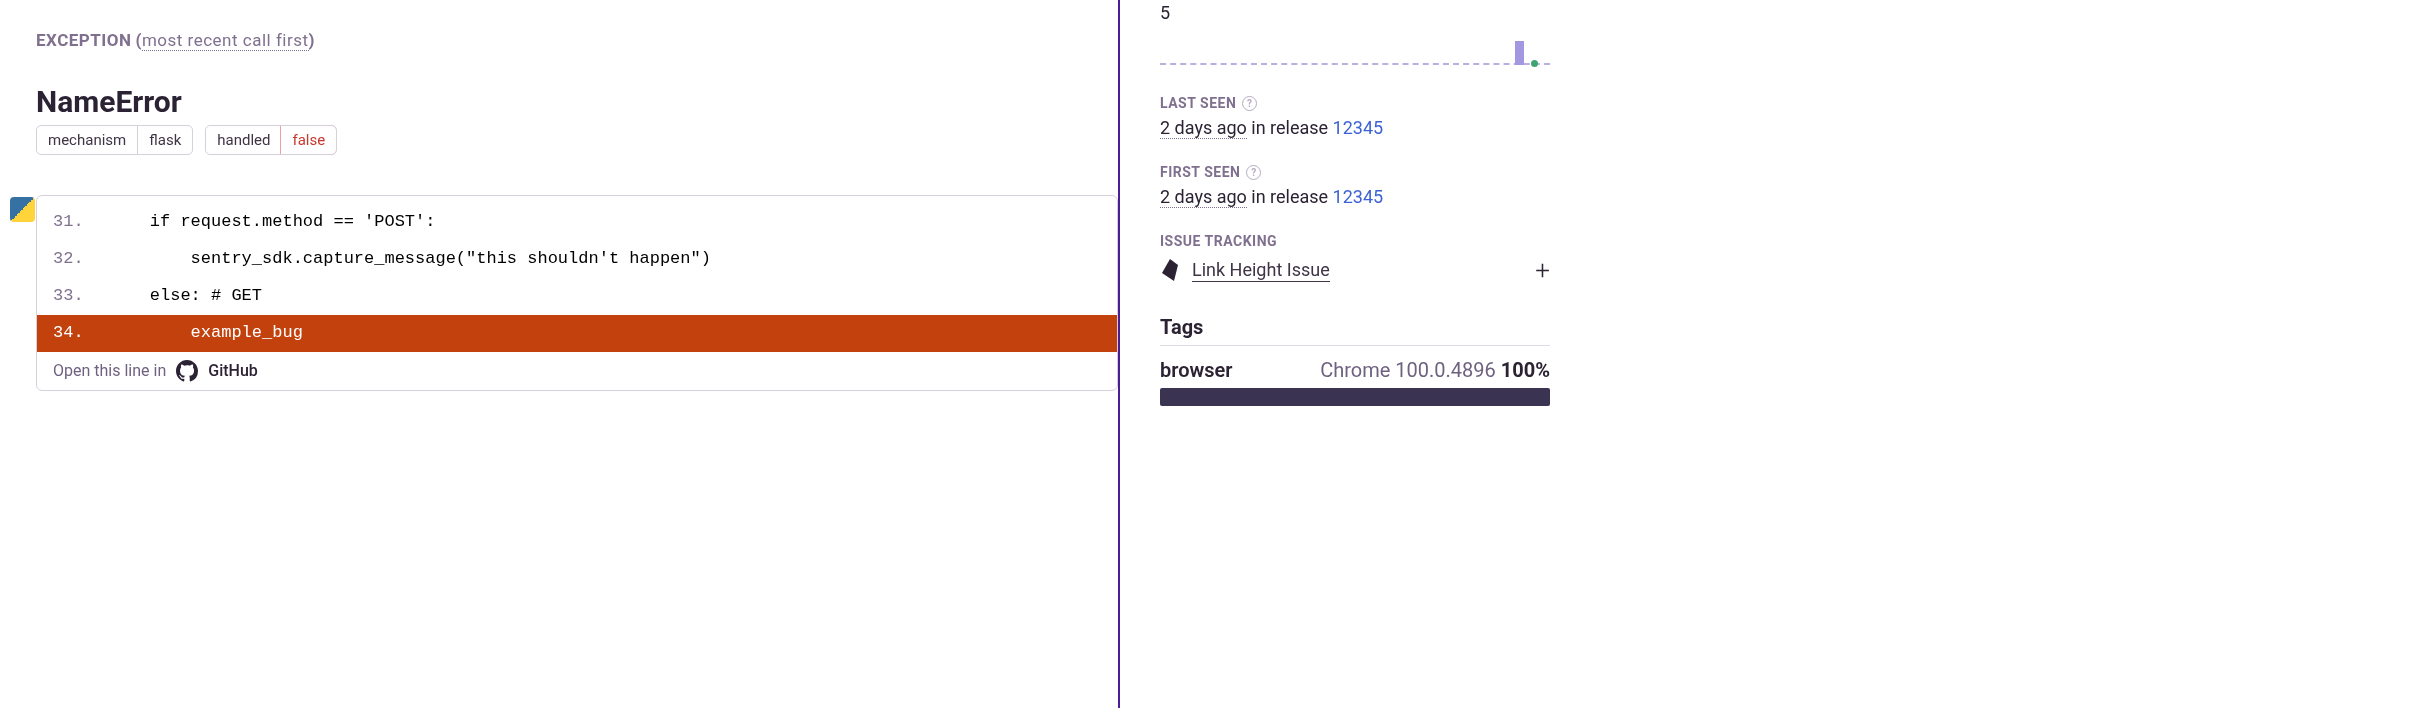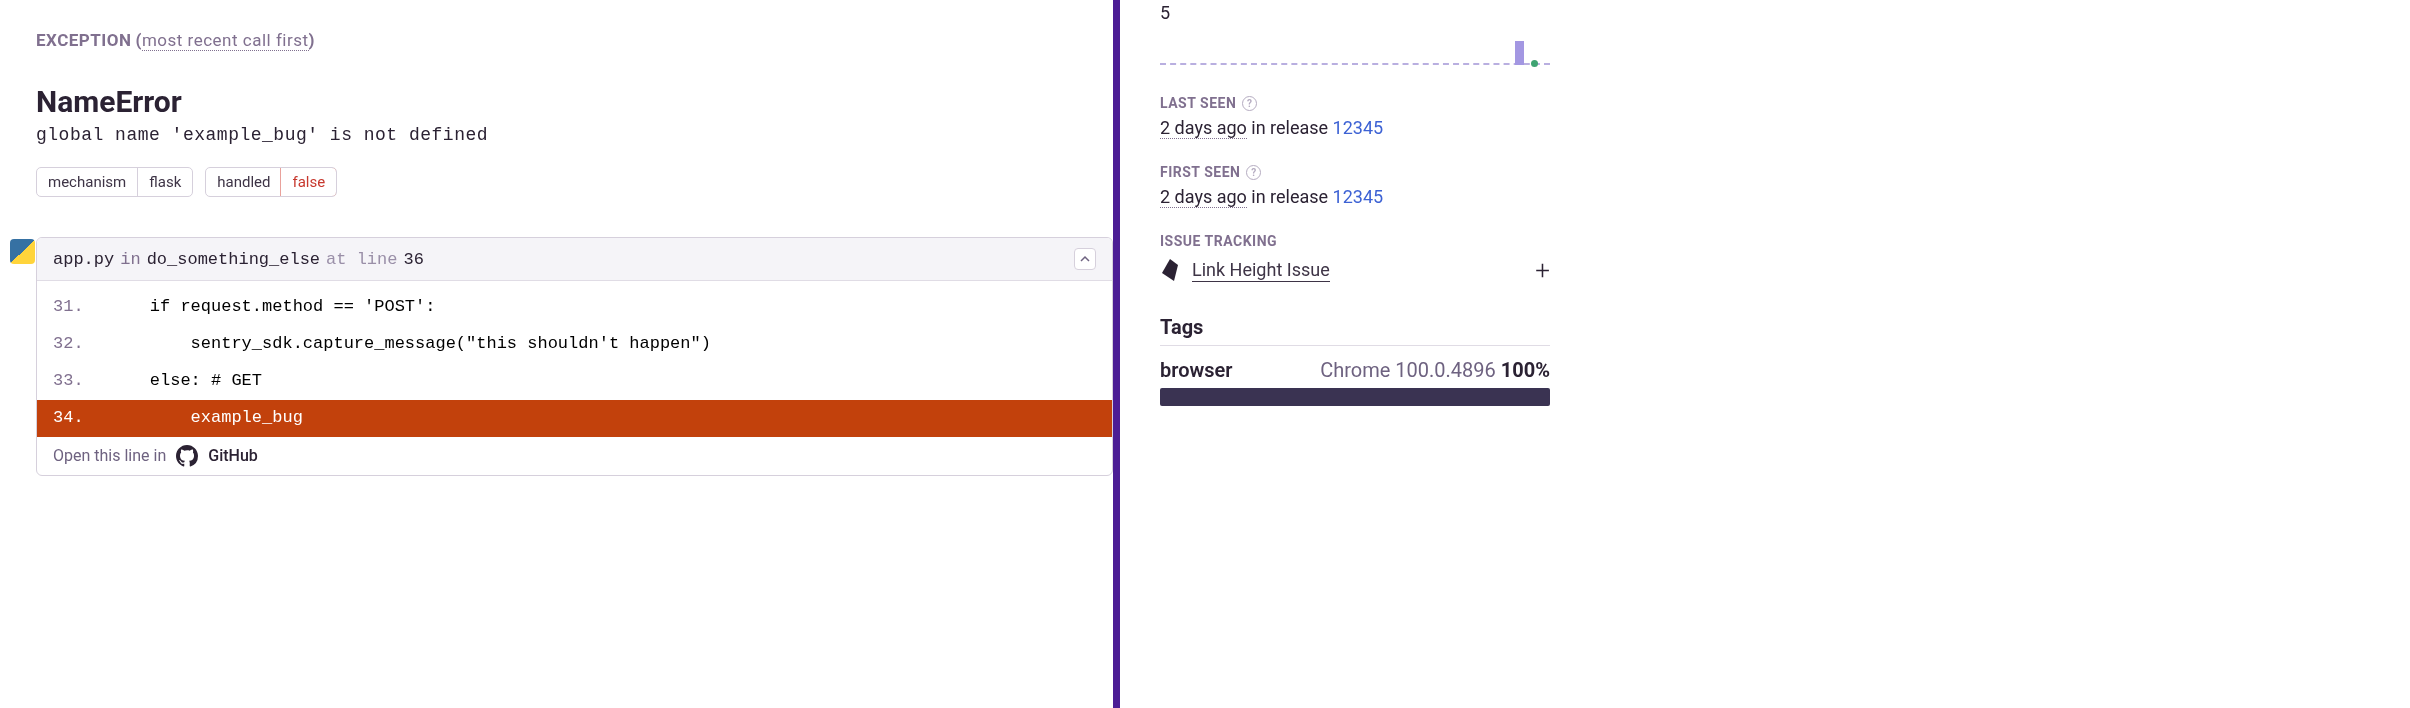--- a/index.html
+++ b/index.html
@@ -15,21 +15,21 @@
   }
   .mono { font-family: "SFMono-Regular", Consolas, "Liberation Mono", Menlo, monospace; }
 
   .main {
     position: absolute;
     left: 0;
     top: 0;
     width: 1120px;
     height: 708px;
     padding: 30px 0 12px 36px;
-    border-right: 7px solid #4c1d95;
+    border-right: 2px solid #4c1d95;
   }
 
   .exc-header-row {
     display: flex;
     align-items: center;
     justify-content: space-between;
     margin-bottom: 34px;
     padding-right: 26px;
   }
   .exc-label {
@@ -275,48 +275,35 @@
 <div class="main">
 
   <div class="exc-header-row">
     <div>
       <span class="exc-label">EXCEPTION</span>
       <span class="exc-label"> (</span><span class="exc-label exc-order">most recent call first</span><span class="exc-label">)</span>
     </div>
   </div>
 
   <div class="err-name">NameError</div>
-  <div class="err-msg mono">global name 'example_bug' is not defined</div>
 
   <div class="tag-row">
     <div class="tag-pair">
       <span>mechanism</span>
       <span>flask</span>
     </div>
     <div class="tag-pair">
       <span>handled</span>
       <span class="val-false">false</span>
     </div>
   </div>
 
   <div style="position:relative;">
     <div class="lang-badge"></div>
     <div class="frame">
-      <div class="frame-header mono">
-        <span class="file">app.py</span>
-        <span class="in">in</span>
-        <span class="fn">do_something_else</span>
-        <span class="atline">at line</span>
-        <span class="lineno">36</span>
-        <div class="collapse-btn">
-          <svg viewBox="0 0 10 10">
-              <path d="M1 7 L5 3 L9 7" fill="none" stroke="#6e6280" stroke-width="1.5"></path>
-            </svg>
-        </div>
-      </div>
       <div class="code-lines mono" id="code-lines">
           <div class="code-line"><span class="ln">31.</span><span class="src">    if request.method == 'POST':</span></div>
           <div class="code-line"><span class="ln">32.</span><span class="src">        sentry_sdk.capture_message("this shouldn't happen")</span></div>
           <div class="code-line"><span class="ln">33.</span><span class="src">    else: # GET</span></div>
           <div class="code-line hl"><span class="ln">34.</span><span class="src">        example_bug</span></div>
         </div>
       <div class="open-line">
         <span>Open this line in</span>
         <svg class="gh-icon" viewBox="0 0 16 16">
             <path d="M8 0C3.58 0 0 3.58 0 8c0 3.54 2.29 6.53 5.47 7.59.4.07.55-.17.55-.38 0-.19-.01-.82-.01-1.49-2.01.37-2.53-.49-2.69-.94-.09-.23-.48-.94-.82-1.13-.28-.15-.68-.52-.01-.53.63-.01 1.08.58 1.23.82.72 1.21 1.87.87 2.33.66.07-.52.28-.87.51-1.07-1.78-.2-3.64-.89-3.64-3.95 0-.87.31-1.59.82-2.15-.08-.2-.36-1.02.08-2.12 0 0 .67-.21 2.2.82a7.5 7.5 0 0 1 2-.27c.68 0 1.36.09 2 .27 1.53-1.04 2.2-.82 2.2-.82.44 1.1.16 1.92.08 2.12.51.56.82 1.27.82 2.15 0 3.07-1.87 3.75-3.65 3.95.29.25.54.73.54 1.48 0 1.07-.01 1.93-.01 2.2 0 .21.15.46.55.38A8.013 8.013 0 0 0 16 8c0-4.42-3.58-8-8-8z"></path>

